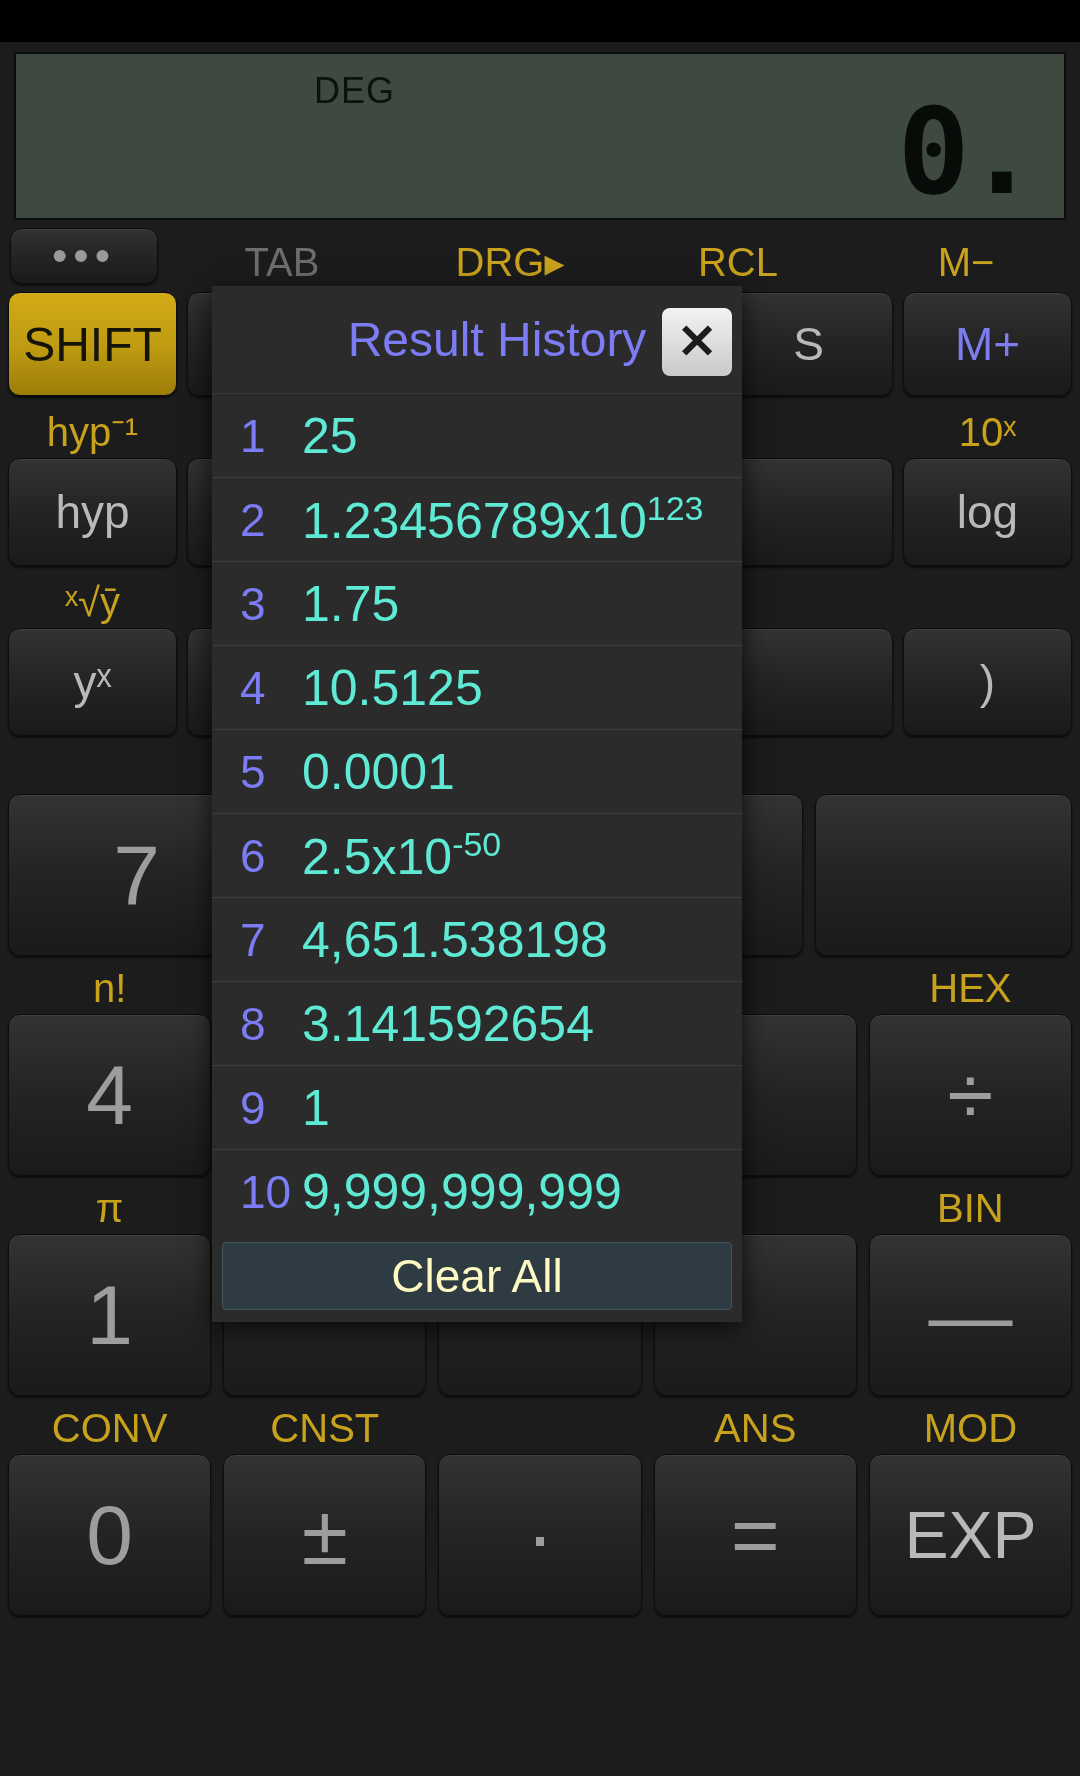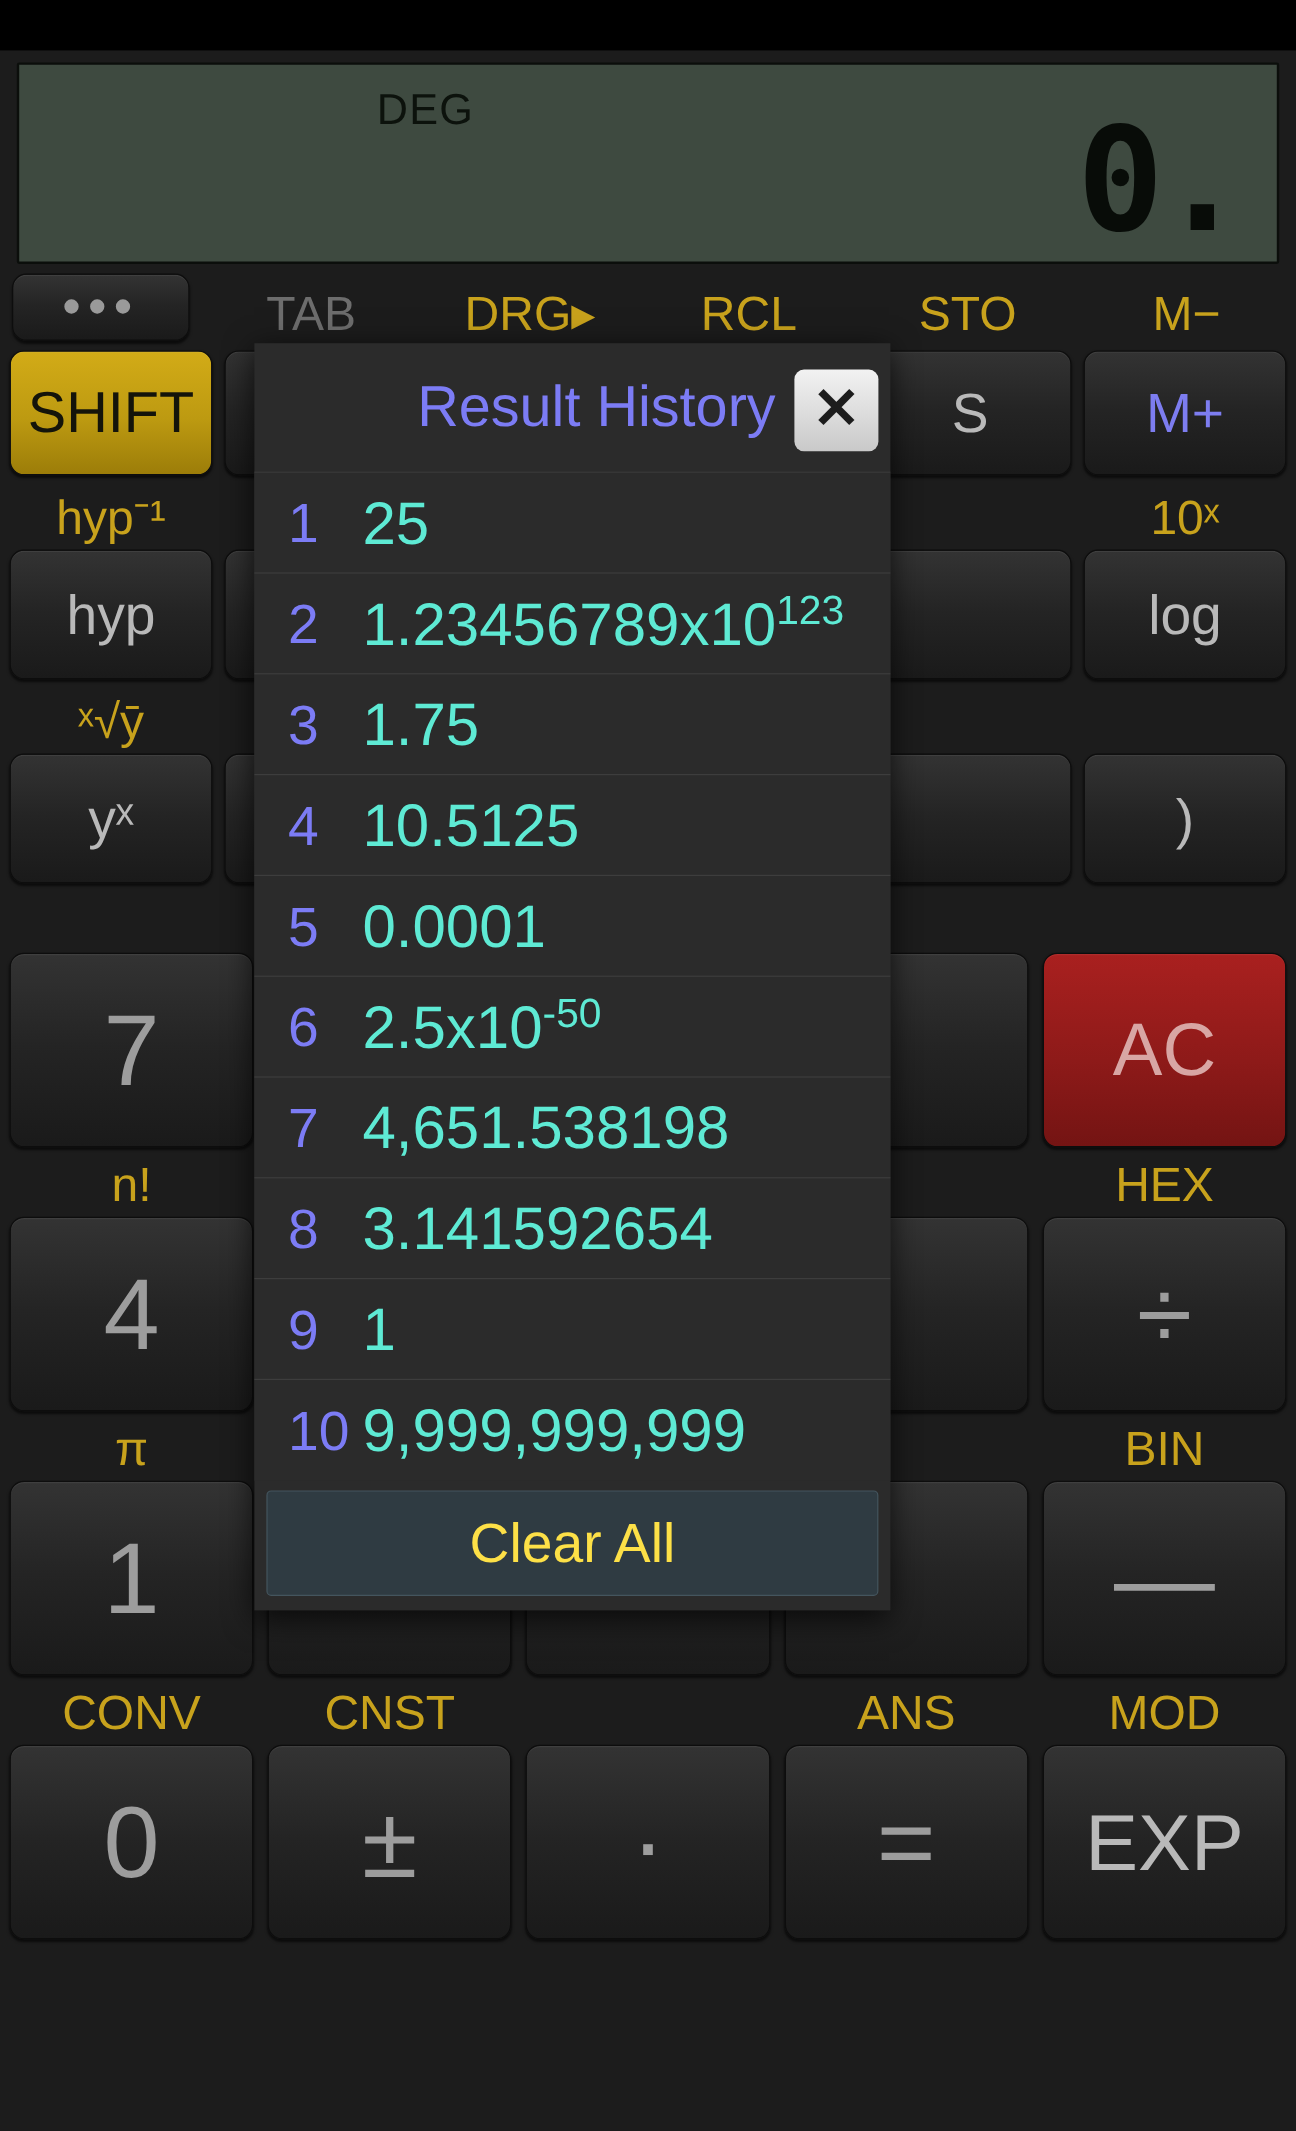--- a/index.html
+++ b/index.html
@@ -149,28 +149,28 @@
   .hvalue {
     color: #5eead4;
     font-size: 50px;
     white-space: nowrap;
     overflow: hidden;
   }
   .hvalue .mant { }
   .hvalue sup { font-size: 34px; vertical-align: super; }
   .clear-all {
     margin: 8px 10px 12px 10px;
-    height: 88px;
+    height: 68px;
     background: #2f3b42;
     border: 1px solid #44555e;
     border-radius: 4px;
     display: flex;
     align-items: center;
     justify-content: center;
-    color: #fde047;
+    color: #fef9c3;
     font-size: 46px;
   }
 </style>
 </head>
 <body>
 
 <div id="app">
 
   <div class="display-wrap">
     <div class="deg-indicator">DEG</div>
@@ -186,23 +186,20 @@
       <div class="cell">
         <div class="sublabel dim">TAB</div>
       </div>
       <div class="cell">
         <div class="sublabel">DRG▸</div>
       </div>
       <div class="cell">
         <div class="sublabel">RCL</div>
       </div>
       <div class="cell">
-        <div class="sublabel">STO</div>
-      </div>
-      <div class="cell">
         <div class="sublabel">M−</div>
       </div>
     </div>
 
     <div class="row" style="top:62px; height:110px; padding:0 8px; gap:10px;">
       <div class="cell">
         <div class="btn shift" style="width:100%;height:104px;">SHIFT</div>
       </div>
       <div class="cell">
         <div class="btn small" style="width:100%;height:104px;">D</div>
@@ -284,24 +281,20 @@
         <div class="sublabel"></div>
         <div class="btn big-digit" style="width:100%;height:162px;"></div>
       </div>
       <div class="cell">
         <div class="sublabel"></div>
         <div class="btn big-digit" style="width:100%;height:162px;"></div>
       </div>
       <div class="cell">
         <div class="sublabel"></div>
         <div class="btn big-digit" style="width:100%;height:162px;"></div>
-      </div>
-      <div class="cell">
-        <div class="sublabel"></div>
-        <div class="btn ac" style="width:100%;height:162px;">AC</div>
       </div>
     </div>
 
     <div class="row" style="top:732px; height:220px; padding:0 8px; gap:12px;">
       <div class="cell">
         <div class="sublabel">n!</div>
         <div class="btn big-digit" style="width:100%;height:162px;">4</div>
       </div>
       <div class="cell">
         <div class="sublabel"></div>

